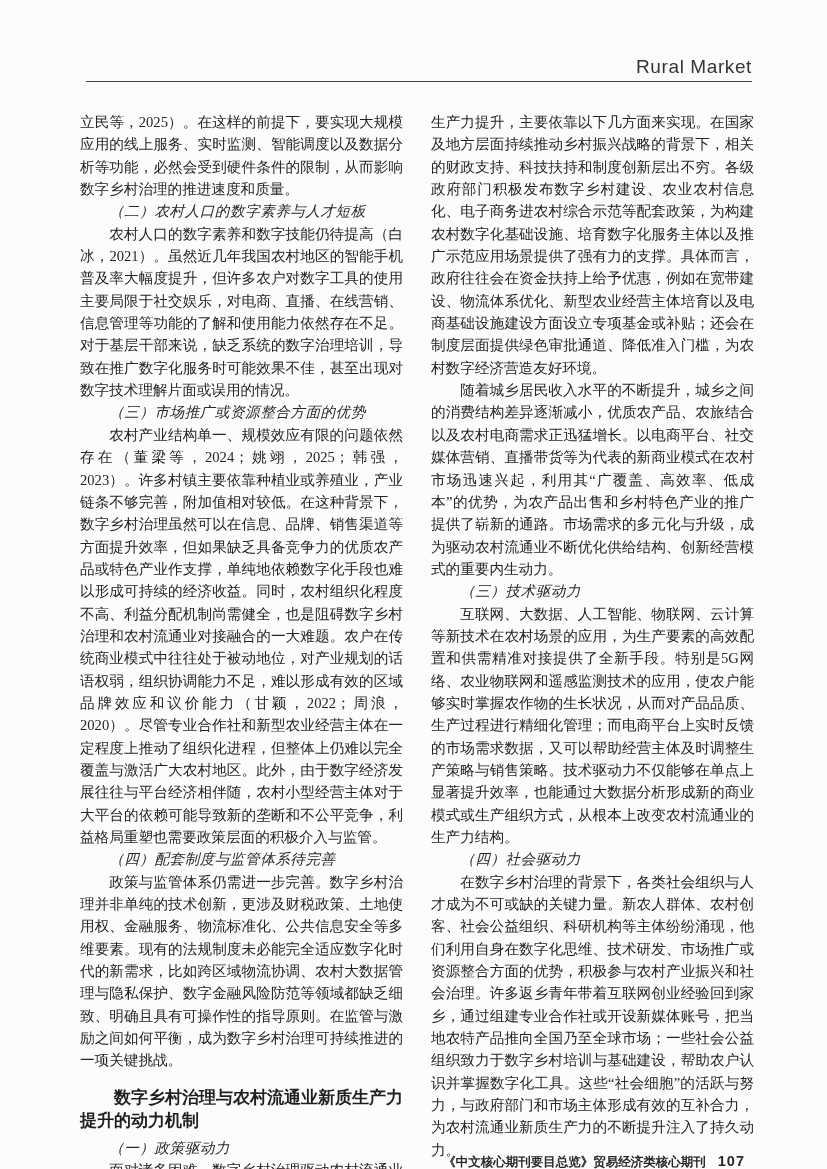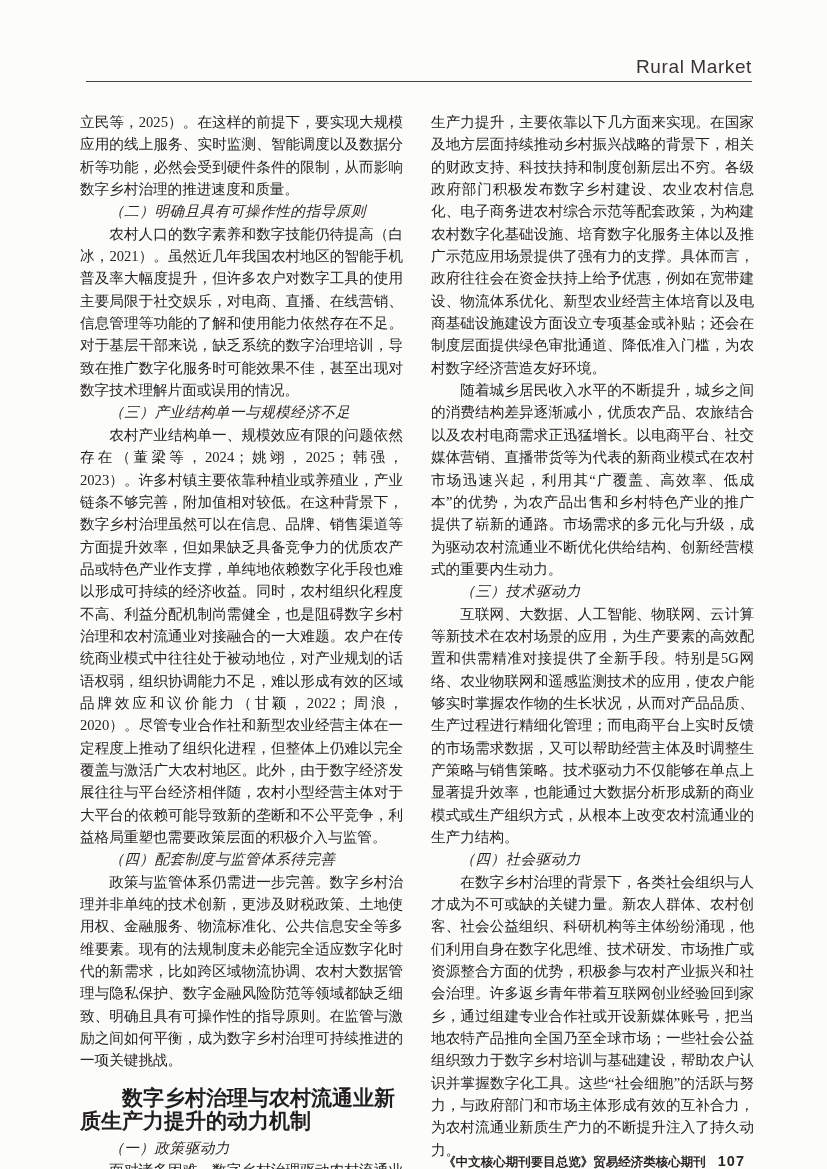--- a/index.html
+++ b/index.html
@@ -46,21 +46,21 @@
   p.para.cont { text-indent:0; }
   p.subhead {
     text-indent:2em;
     font-style:italic;
     letter-spacing:0.5px;
     color:#2b2627;
   }
   h2.section-title {
     font-family:"Liberation Sans","DejaVu Sans",sans-serif;
     font-weight:bold;
-    font-size:21px;
+    font-size:17px;
     line-height:23.5px;
     text-indent:2em;
     text-align:left;
     margin-top:14px;
     margin-bottom:4px;
     color:#211e1f;
   }
   .footer {
     position:absolute;
     right:82px; top:1105px;
@@ -84,23 +84,23 @@
 
   <div class="header">
     <span>Rural Market</span>
   </div>
   <div class="header-rule"></div>
 
   <div class="content">
 
     <div class="col">
       <p class="para cont">立民等，2025）。在这样的前提下，要实现大规模应用的线上服务、实时监测、智能调度以及数据分析等功能，必然会受到硬件条件的限制，从而影响数字乡村治理的推进速度和质量。</p>
-      <p class="subhead">（二）明确且具有可操作性的指导原则</p>
+      <p class="subhead">（二）农村人口的数字素养与人才短板</p>
       <p class="para">农村人口的数字素养和数字技能仍待提高（白冰，2021）。虽然近几年我国农村地区的智能手机普及率大幅度提升，但许多农户对数字工具的使用主要局限于社交娱乐，对电商、直播、在线营销、信息管理等功能的了解和使用能力依然存在不足。对于基层干部来说，缺乏系统的数字治理培训，导致在推广数字化服务时可能效果不佳，甚至出现对数字技术理解片面或误用的情况。</p>
-      <p class="subhead">（三）产业结构单一与规模经济不足</p>
+      <p class="subhead">（三）市场推广或资源整合方面的优势</p>
       <p class="para">农村产业结构单一、规模效应有限的问题依然存在（董梁等，2024；姚翊，2025；韩强，2023）。许多村镇主要依靠种植业或养殖业，产业链条不够完善，附加值相对较低。在这种背景下，数字乡村治理虽然可以在信息、品牌、销售渠道等方面提升效率，但如果缺乏具备竞争力的优质农产品或特色产业作支撑，单纯地依赖数字化手段也难以形成可持续的经济收益。同时，农村组织化程度不高、利益分配机制尚需健全，也是阻碍数字乡村治理和农村流通业对接融合的一大难题。农户在传统商业模式中往往处于被动地位，对产业规划的话语权弱，组织协调能力不足，难以形成有效的区域品牌效应和议价能力（甘颖，2022；周浪，2020）。尽管专业合作社和新型农业经营主体在一定程度上推动了组织化进程，但整体上仍难以完全覆盖与激活广大农村地区。此外，由于数字经济发展往往与平台经济相伴随，农村小型经营主体对于大平台的依赖可能导致新的垄断和不公平竞争，利益格局重塑也需要政策层面的积极介入与监管。</p>
       <p class="subhead">（四）配套制度与监管体系待完善</p>
       <p class="para">政策与监管体系仍需进一步完善。数字乡村治理并非单纯的技术创新，更涉及财税政策、土地使用权、金融服务、物流标准化、公共信息安全等多维要素。现有的法规制度未必能完全适应数字化时代的新需求，比如跨区域物流协调、农村大数据管理与隐私保护、数字金融风险防范等领域都缺乏细致、明确且具有可操作性的指导原则。在监管与激励之间如何平衡，成为数字乡村治理可持续推进的一项关键挑战。</p>
       <h2 class="section-title">数字乡村治理与农村流通业新质生产力提升的动力机制</h2>
       <p class="subhead">（一）政策驱动力</p>
       <p class="para">面对诸多困难，数字乡村治理驱动农村流通业新质</p>
     </div>
 
     <div class="col">
       <p class="para cont">生产力提升，主要依靠以下几方面来实现。在国家及地方层面持续推动乡村振兴战略的背景下，相关的财政支持、科技扶持和制度创新层出不穷。各级政府部门积极发布数字乡村建设、农业农村信息化、电子商务进农村综合示范等配套政策，为构建农村数字化基础设施、培育数字化服务主体以及推广示范应用场景提供了强有力的支撑。具体而言，政府往往会在资金扶持上给予优惠，例如在宽带建设、物流体系优化、新型农业经营主体培育以及电商基础设施建设方面设立专项基金或补贴；还会在制度层面提供绿色审批通道、降低准入门槛，为农村数字经济营造友好环境。</p>

